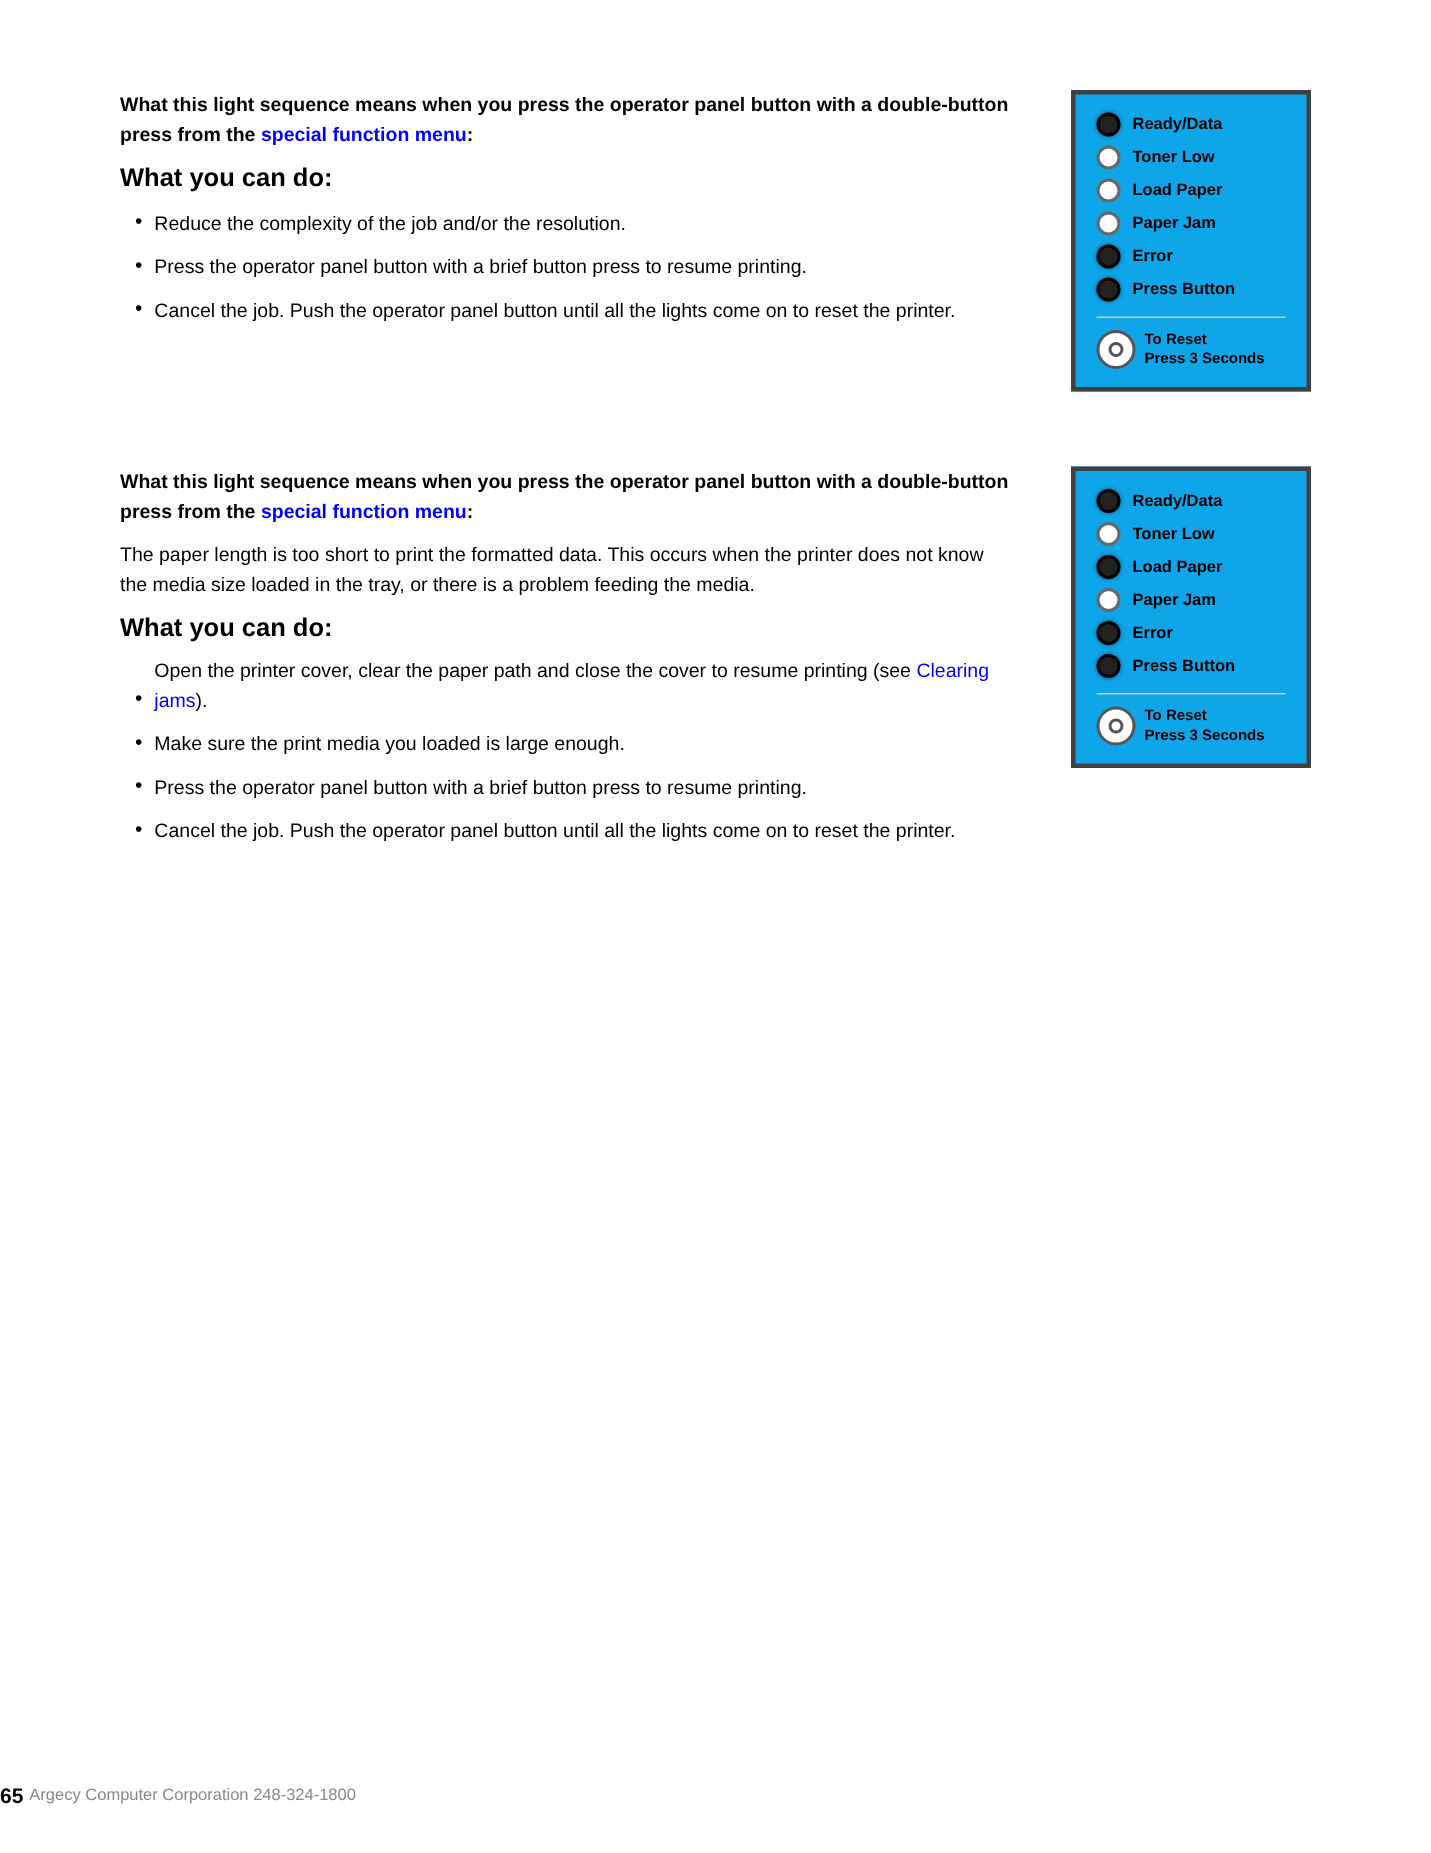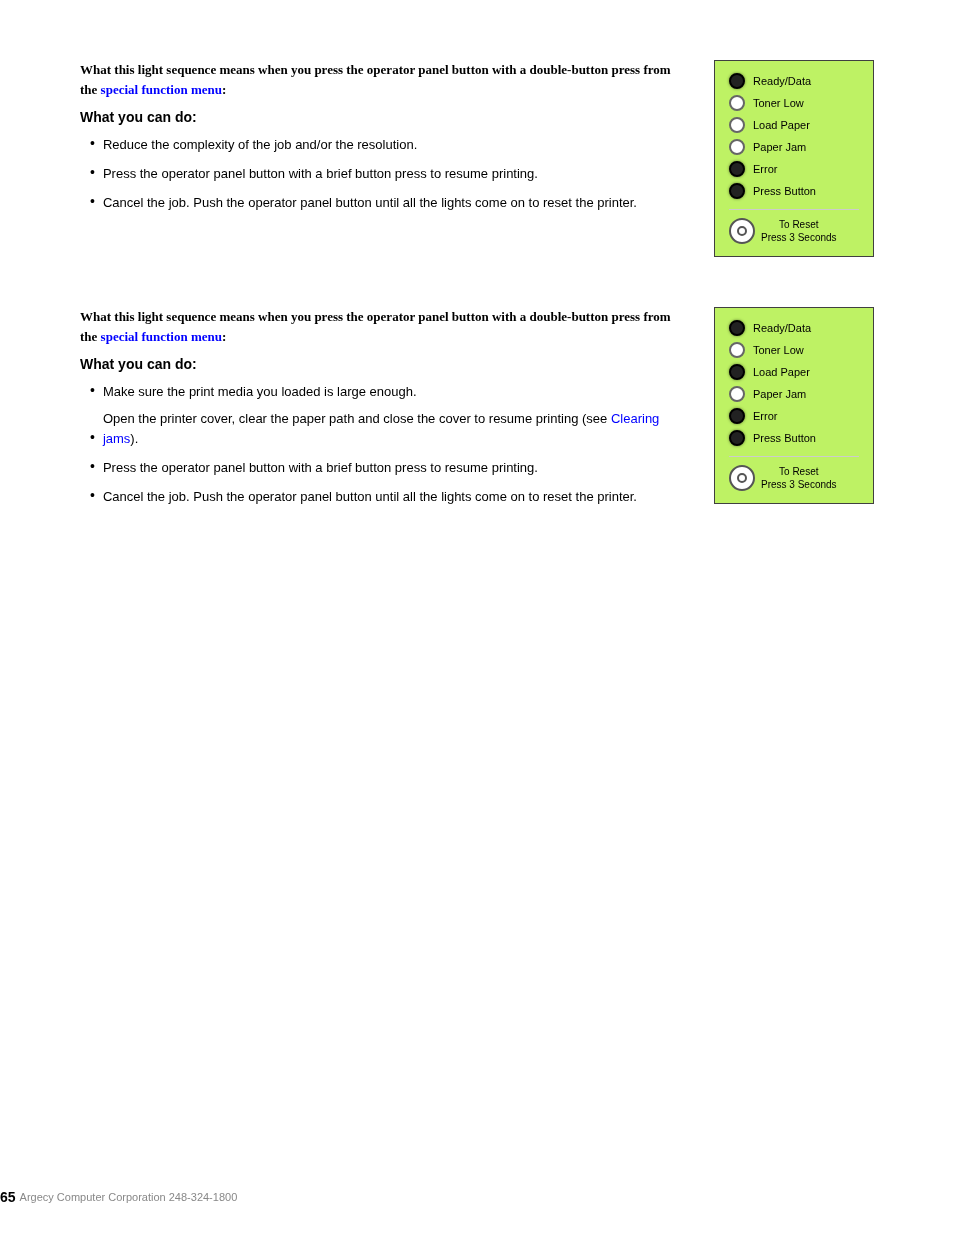--- a/index.html
+++ b/index.html
@@ -30,37 +30,36 @@
     .panel-column {
       width: 160px;
       flex-shrink: 0;
     }
 
     .heading {
       font-weight: bold;
       font-size: 13px;
       line-height: 1.5;
       margin-bottom: 10px;
-      font-family: Liberation Serif, serif;
     }
 
     .link {
       color: #0000ff;
       text-decoration: none;
     }
 
     .body-text {
       font-size: 13px;
       line-height: 1.5;
       margin-bottom: 10px;
     }
 
     .subheading {
       font-weight: bold;
-      font-size: 14px;
+      font-size: 17px;
       margin-bottom: 8px;
     }
 
     .bullet-list {
       list-style: none;
       padding: 0;
       margin-left: 10px;
     }
 
     .bullet-list li {
@@ -74,23 +73,24 @@
 
     .bullet-list li::before {
       content: "•";
       font-size: 14px;
       flex-shrink: 0;
       margin-top: 0;
     }
 
     
     .indicator-panel {
-      border: 1px solid #404040;
+      border: 3px solid #404040;
       padding: 12px 14px;
-      background: #bef264;
+      background: #0ea5e9;
+      font-weight: bold;
     }
 
     .indicator-row {
       display: flex;
       align-items: center;
       gap: 8px;
       margin-bottom: 6px;
     }
 
     .indicator-label {
@@ -147,21 +147,20 @@
       position: absolute;
       top: 50%;
       left: 50%;
       transform: translate(-50%, -50%);
     }
 
     .reset-text {
       font-size: 10px;
       line-height: 1.3;
       color: #000;
-      text-align: center;
     }
 
     
     .page-footer {
       position: absolute;
       bottom: 30px;
       left: 0;
       right: 0;
       display: flex;
       flex-direction: row;
@@ -241,31 +240,32 @@
       </div>
     </div>
   </div>
 
   <div class="section">
     <div class="text-column">
       <p class="heading">
         <span>What this light sequence means when you press the operator panel button with a double-button press from the</span>
         <a class="link">special function menu</a><span>:</span>
       </p>
+      <p class="body-text">The paper length is too short to print the formatted data. This occurs when the printer does not know the media size loaded in the tray, or there is a problem feeding the media.</p>
       <p class="subheading">What you can do:</p>
       <ul class="bullet-list">
-        <li>
-            <span>Make sure the print media you loaded is large enough.</span>
-          </li>
         <li>
           <span>
             <span>Open the printer cover, clear the paper path and close the cover to resume printing (see</span>
             <a class="link">Clearing jams</a><span>).</span>
           </span>
         </li>
+        <li>
+            <span>Make sure the print media you loaded is large enough.</span>
+          </li>
         <li>
             <span>Press the operator panel button with a brief button press to resume printing.</span>
           </li>
         <li>
             <span>Cancel the job. Push the operator panel button until all the lights come on to reset the printer.</span>
           </li>
       </ul>
     </div>
     <div class="panel-column">
       <div class="indicator-panel">

